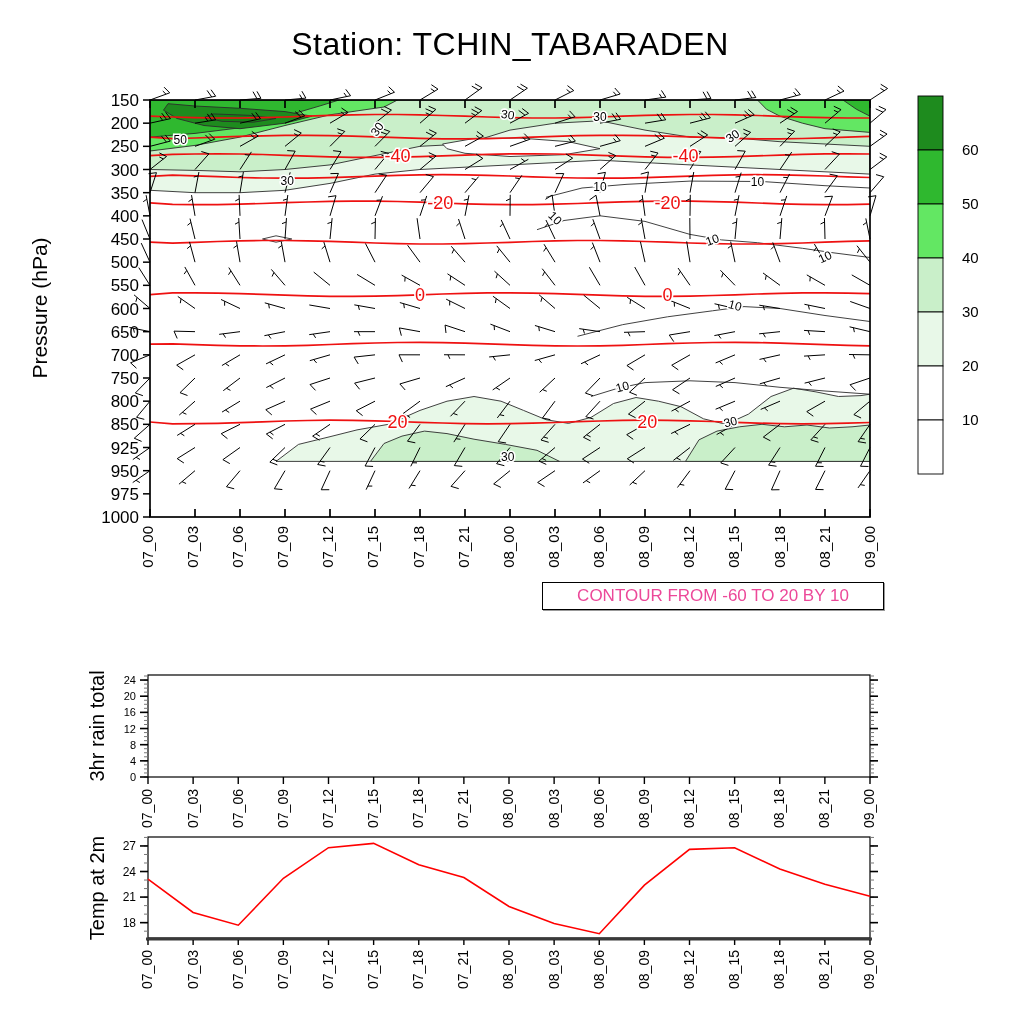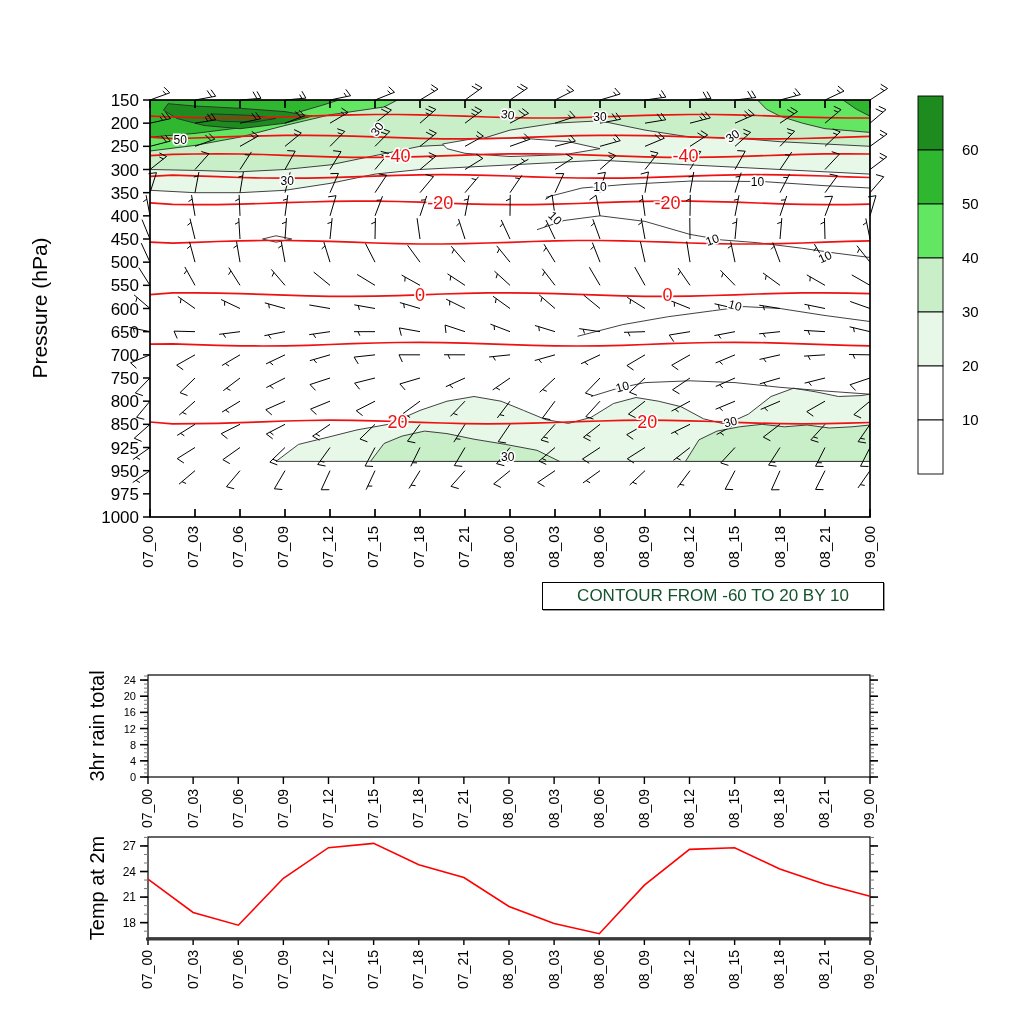--- a/index.html
+++ b/index.html
@@ -7,27 +7,28 @@
         font-family:"Liberation Sans", sans-serif;}
   #title{position:absolute;left:150px;top:26px;width:720px;text-align:center;
          font-size:32px;color:#000;letter-spacing:0.5px;}
   .vlabel{position:absolute;white-space:nowrap;color:#000;
           transform:translate(-50%,-50%) rotate(-90deg);}
   #press-title{left:40px;top:308px;font-size:21px;}
   #rain-title{left:97px;top:726px;font-size:20px;}
   #temp-title{left:97px;top:888px;font-size:20px;}
   #contour-note{position:absolute;left:542px;top:582px;width:340px;height:26px;
        border:1.6px solid #000;box-shadow:1px 1px 0 #999;background:#fff;
-       font-size:17px;text-align:center;line-height:26px;color:#14532d;}
+       font-size:17px;text-align:center;line-height:26px;color:#ec4899;}
   svg{position:absolute;left:0;top:0;}
 </style>
 </head>
 <body>
 
 <div id="page">
+  <div id="title">Station: TCHIN_TABARADEN</div>
   <div id="press-title" class="vlabel">Pressure (hPa)</div>
   <div id="rain-title" class="vlabel">3hr rain total</div>
   <div id="temp-title" class="vlabel">Temp at 2m</div>
   <svg id="plot" width="1024" height="1024" viewBox="0 0 1024 1024">
       <defs>
         <clipPath id="topclip">
           <rect x="150" y="100" width="720" height="417"></rect>
         </clipPath>
       </defs>
       <g clip-path="url(#topclip)">

